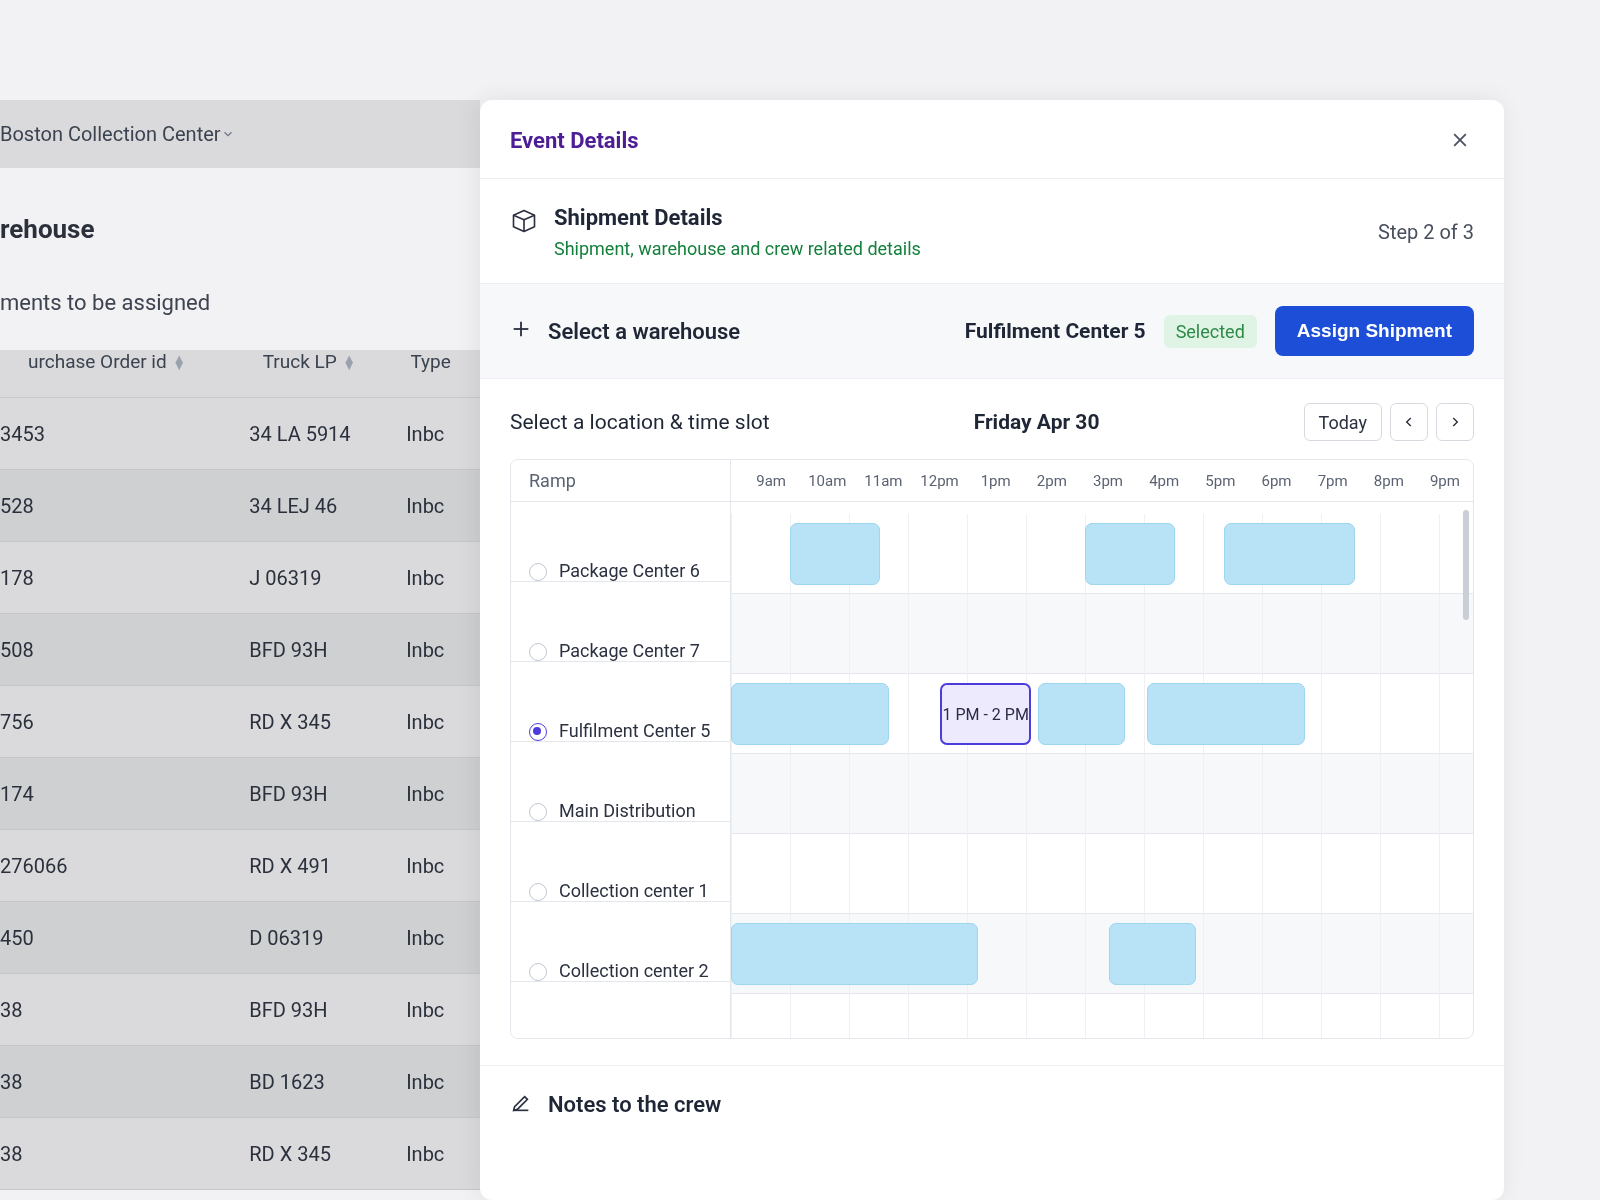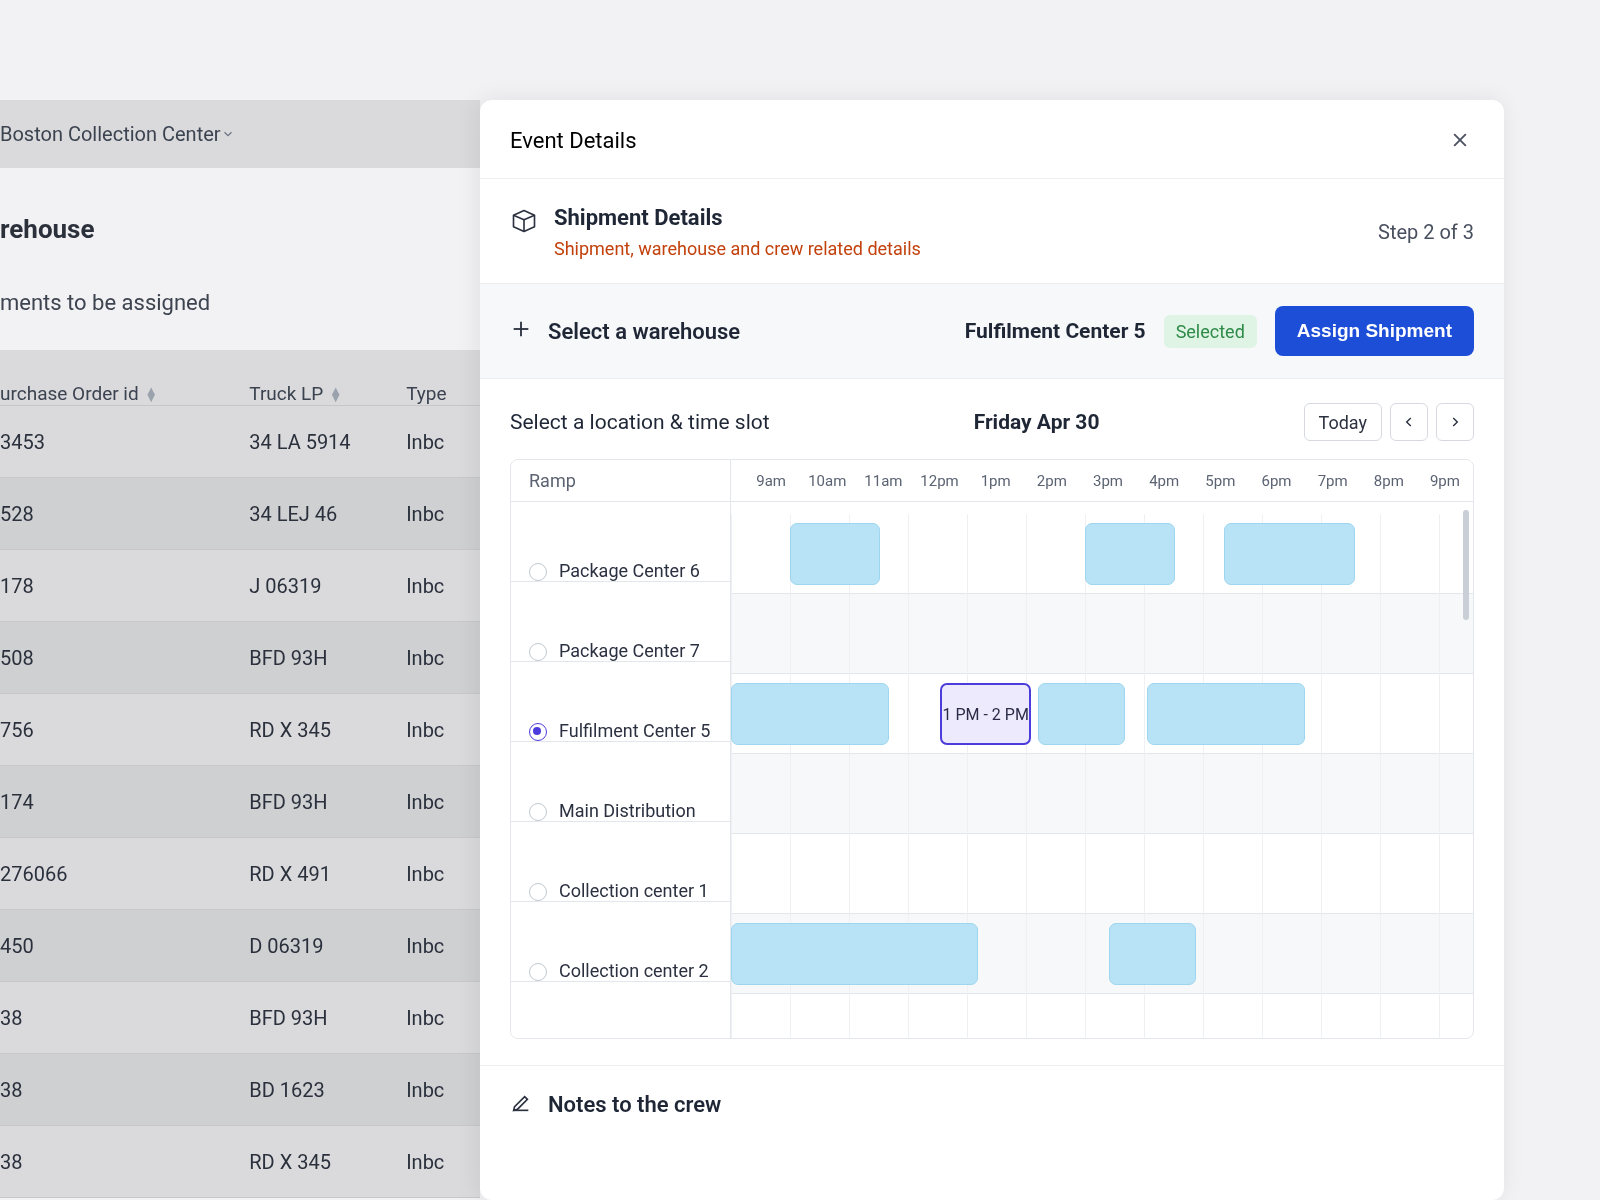--- a/index.html
+++ b/index.html
@@ -35,22 +35,22 @@
     font-size:26px; font-weight:700; color:#2b303b;
   }
   .bg-subtitle {
     position:absolute; left:0; top:290px;
     font-size:22px; color:#3d434f;
   }
   .bg-table {
     position:absolute; left:0; top:350px; width:480px;
   }
   .col-head-row {
-    height:56px; display:flex; align-items:flex-end;
-    background:#dadadc; border-bottom:1px solid #c7c7c9;
+    height:48px; display:flex; align-items:flex-start;
+    background:#dadadc; border-bottom:1px solid #c7c7c9;padding-left:28px;
   }
   .ch { font-size:19px; color:#3c4350; display:flex; align-items:center; gap:6px;}
   .ch.po { width:270px; padding-left:0;}
   .ch.lp { width:170px;}
   .ch.ty { width:80px;}
   .sort-ic { font-size:13px; color:#9aa2ad; line-height:7px; display:flex; flex-direction:column;}
   .bg-row {
     height:72px; display:flex; align-items:center;
     border-bottom:1px solid #c7c7c9;
   }
@@ -75,34 +75,34 @@
     border-radius:12px;
     box-shadow: -2px 0 24px rgba(15,20,30,0.08);
     display:flex; flex-direction:column;
     overflow:hidden;
   }
   .modal-titlebar {
     display:flex; align-items:center; justify-content:space-between;
     padding:26px 30px 24px 30px;
     border-bottom:1px solid #eceef1;
   }
-  .modal-title { font-size:22px; font-weight:400; color:#000000;}
+  .modal-title { font-size:22px; font-weight:700; color:#4c1d95;}
   .close-btn { width:28px; height:28px; display:flex; align-items:center; justify-content:center; cursor:pointer; color:#4a5060;}
   .close-btn svg{width:20px;height:20px;stroke:#4a5060;stroke-width:2.2;}
 
   .step-header {
     display:flex; align-items:center; justify-content:space-between;
     padding:26px 30px 24px 30px;
     border-bottom:1px solid #eceef1;
   }
   .step-left { display:flex; align-items:flex-start; gap:16px;}
   .box-icon { flex-shrink:0; margin-top:2px;}
   .box-icon svg{width:28px;height:28px;stroke:#2b3140;stroke-width:1.4;fill:none;stroke-linejoin:round;}
   .step-title { font-size:22px; font-weight:700; color:#1f2736;}
-  .step-desc { font-size:18px; color:#c2410c; margin-top:8px;}
+  .step-desc { font-size:18px; color:#15803d; margin-top:8px;}
   .step-counter { font-size:20px; color:#484f5e;}
 
   .warehouse-bar {
     display:flex; align-items:center; justify-content:space-between;
     padding:22px 30px;
     background:#f7f8fa;
     border-bottom:1px solid #eceef1;
   }
   .wh-left { display:flex; align-items:center; gap:16px; font-size:22px; font-weight:600; color:#1f2736;}
   .plus-ic svg{width:22px;height:22px;stroke:#2b3140;stroke-width:2;}

